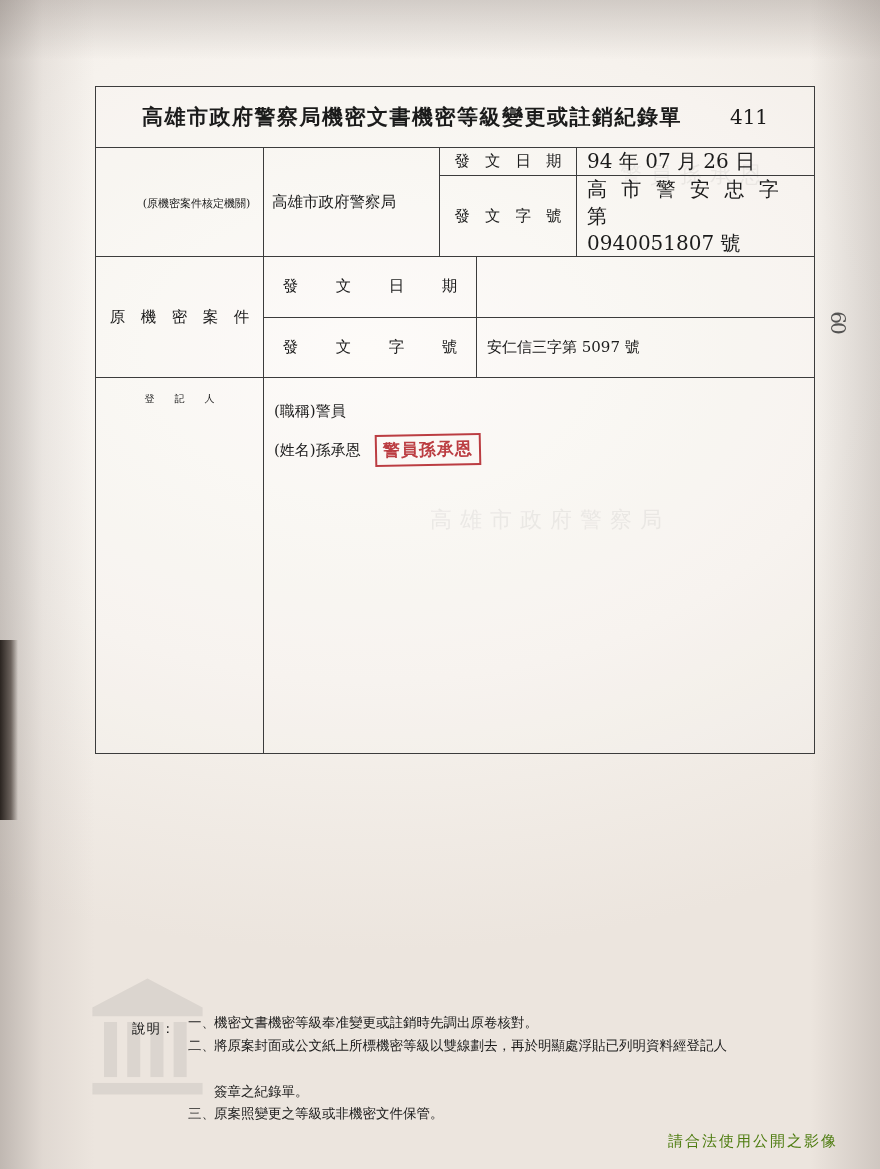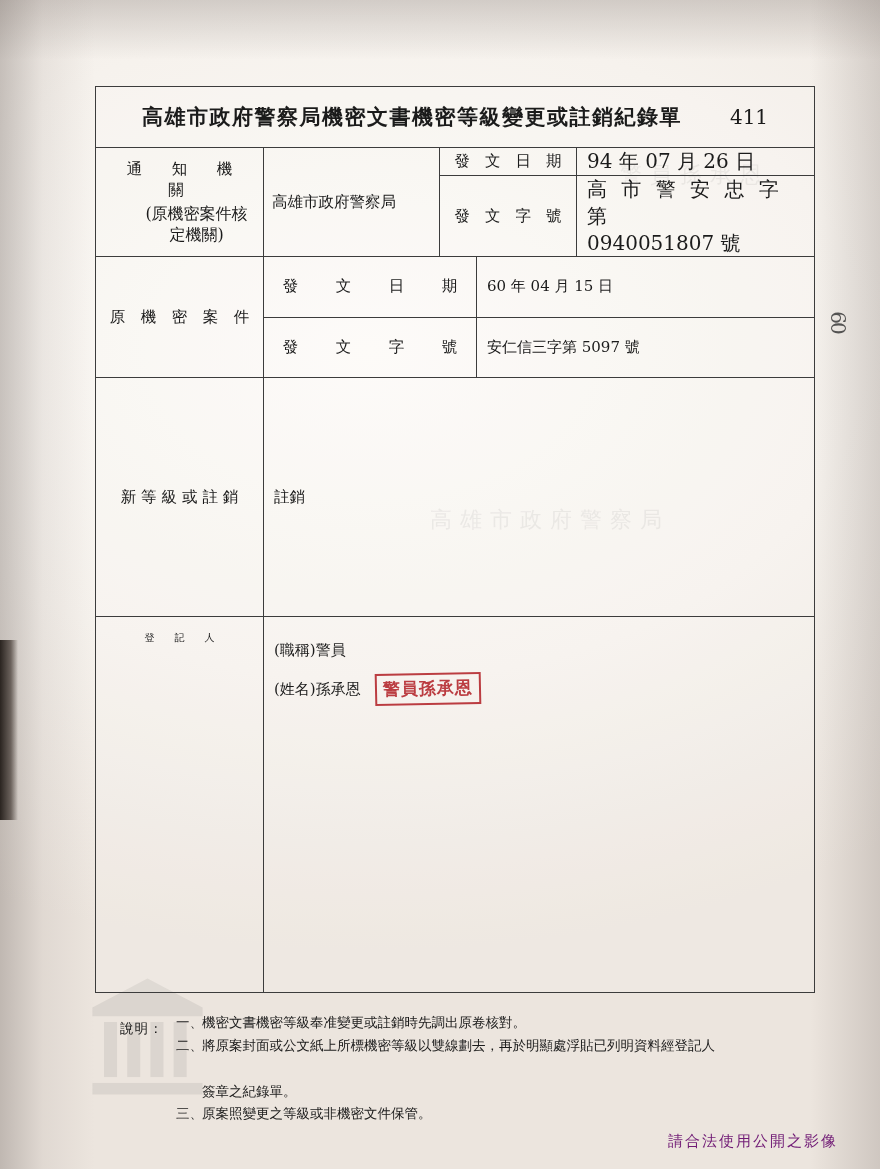--- a/index.html
+++ b/index.html
@@ -113,21 +113,21 @@
 
   .label-cell {
     display: flex;
     flex-direction: column;
     align-items: center;
     justify-content: center;
     text-align: center;
     font-size: 15.5px;
   }
   .label-spread { letter-spacing: 7px; text-indent: 7px; }
-  .label-sub { font-size: 16px; letter-spacing: 0px; margin-top: 3px; margin-left: 34px; }
+  .label-sub { font-size: 11px; letter-spacing: 0px; margin-top: 3px; margin-left: 34px; }
 
   
   .r2 { height: 108px; }
   .r2 .c-label { width: 168px; }
   .r2 .c-org { width: 176px; display:flex; align-items:center; font-size:15.5px;}
   .r2 .c-right { flex: 1; display: flex; flex-direction: column; }
   .r2 .sub-row { flex: 1; display: flex; }
   .r2 .sub-row:first-child { border-bottom: 1.4px solid #3c3c3c; }
   .r2 .sub-label {
     width: 136px;
@@ -178,21 +178,21 @@
     font-weight: 700;
     letter-spacing: 1px;
     font-family: "DejaVu Serif", serif;
     transform: rotate(-1.2deg);
     opacity: 0.88;
   }
 
   
   .notes {
     position: absolute;
-    left: 120px;
+    left: 132px;
     top: 1012px;
     width: 700px;
     font-size: 13.5px;
     line-height: 1.62;
   }
   .notes-head {
     position: absolute;
     left: 0; top: 6px;
     font-size: 13.5px;
     letter-spacing: 1px;
@@ -202,21 +202,21 @@
   .note-num { width: 26px; flex: none; }
   .note-text { flex: 1; }
   .note-cont { margin-left: 26px; margin-top: 24px; }
 
   .footer-note {
     position: absolute;
     right: 42px;
     bottom: 18px;
     font-size: 15px;
     letter-spacing: 2px;
-    color: #701a75;
+    color: #4d7c0f;
   }
 </style>
 </head>
 <body>
 
 <div class="paper"></div>
 <div class="shade-top"></div>
 <div class="shade-left"></div>
 <div class="shade-right"></div>
 <div class="black-edge"></div>
@@ -239,21 +239,20 @@
 
 <div class="form">
 
   <div class="title-row">
     <span class="title">高雄市政府警察局機密文書機密等級變更或註銷紀錄單</span>
     <span class="title-no">411</span>
   </div>
 
   <div class="row r2">
     <div class="cell b-r c-label label-cell">
-      <div class="label-spread">通　知　機　關</div>
       <div class="label-sub">(原機密案件核定機關)</div>
     </div>
     <div class="cell b-r c-org">高雄市政府警察局</div>
     <div class="c-right">
       <div class="sub-row">
         <div class="sub-label">發 文 日 期</div>
         <div class="sub-val">94 年 07 月 26 日</div>
       </div>
       <div class="sub-row">
         <div class="sub-label">發 文 字 號</div>
@@ -265,35 +264,28 @@
     </div>
   </div>
 
   <div class="row r3">
     <div class="cell b-r c-label label-cell">
       <div>原　機　密　案　件</div>
     </div>
     <div class="c-right">
       <div class="sub-row">
         <div class="sub-label">發　文　日　期</div>
-        <div class="sub-val">60 年 04 月 15 日</div>
       </div>
       <div class="sub-row">
         <div class="sub-label">發　文　字　號</div>
         <div class="sub-val">安仁信三字第 5097 號</div>
       </div>
     </div>
   </div>
 
-  <div class="row r4">
-    <div class="cell b-r c-label label-cell">
-      <div>新 等 級 或 註 銷</div>
-    </div>
-    <div class="c-val">註銷</div>
-  </div>
 
   <div class="row r5">
     <div class="cell b-r c-label">
       <span>登　　記　　人</span>
     </div>
     <div class="c-val">
       <div class="reg-line">
         <span>(職稱)警員</span>
       </div>
       <div class="reg-line">

